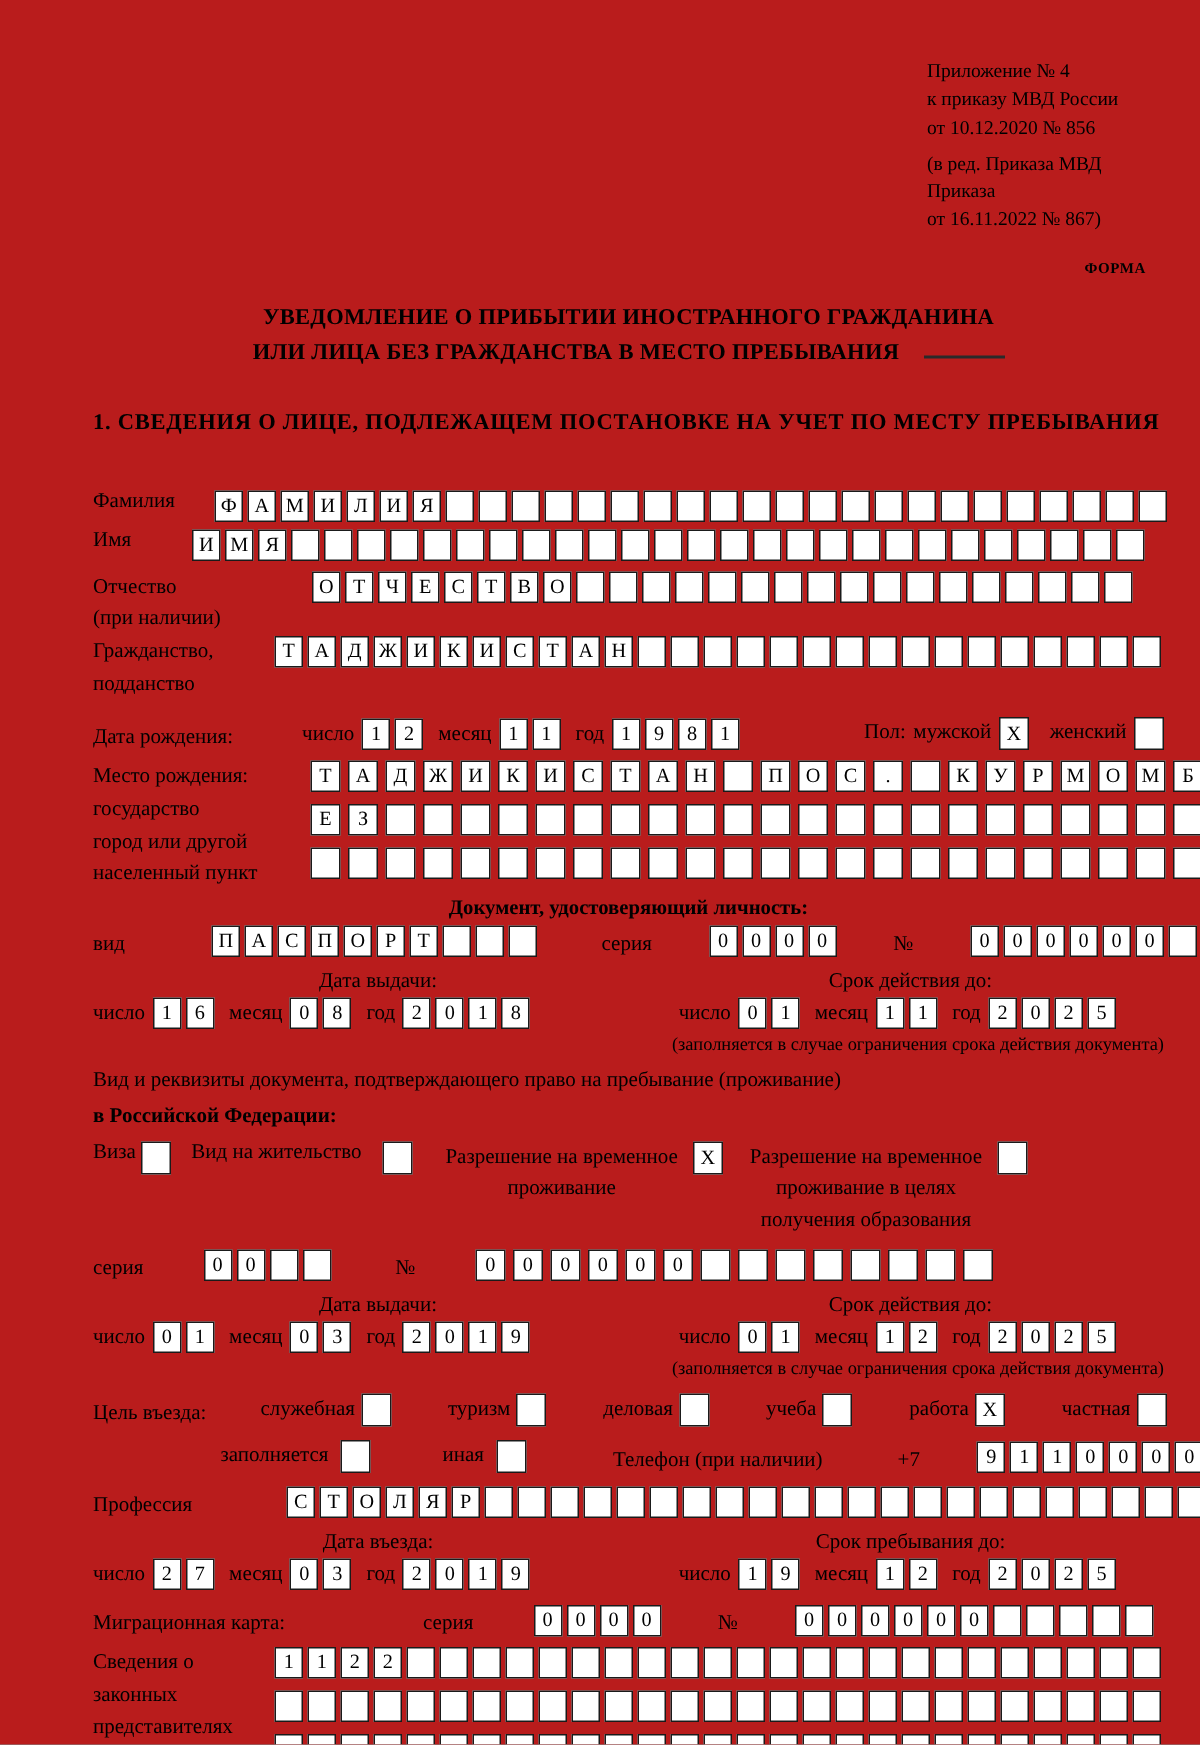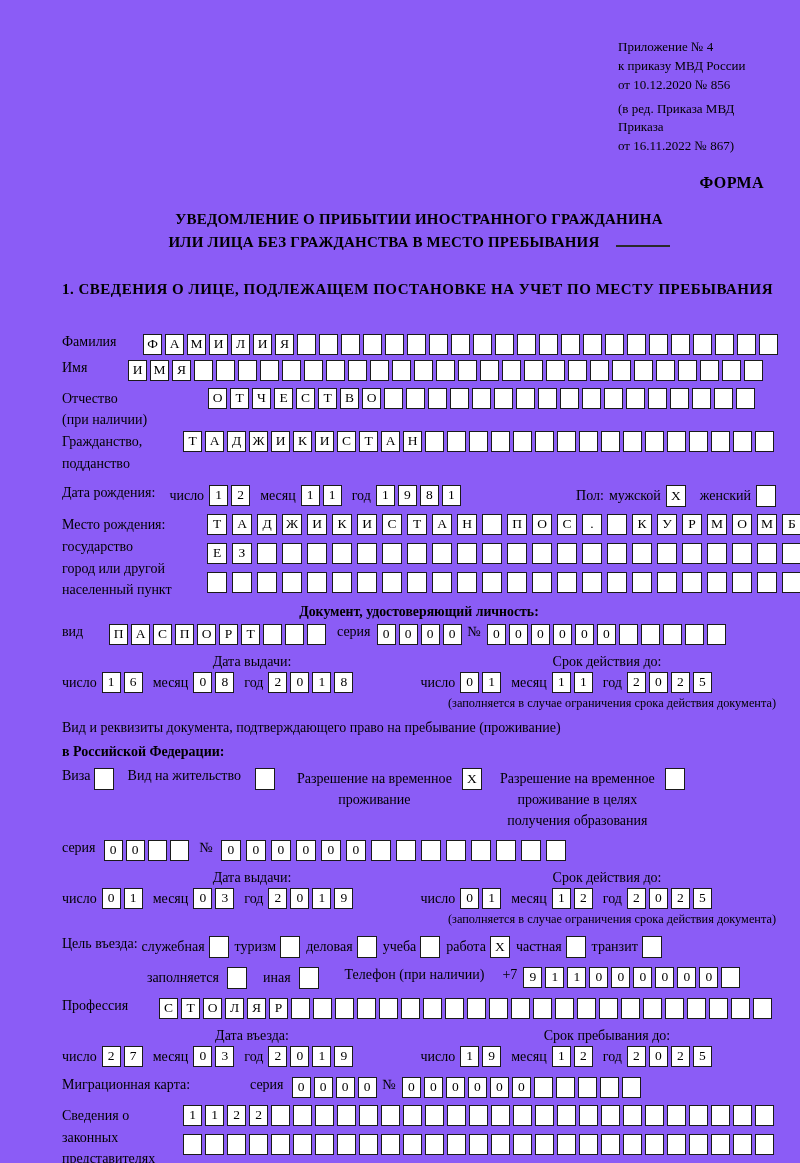--- a/index.html
+++ b/index.html
@@ -1,28 +1,28 @@
 <!DOCTYPE html>
 <html><head>
 <meta charset="utf-8">
 <style>
   html,body{margin:0;padding:0;background:#888;}
   .page{
-    width:800px;height:1163px;margin:0 auto;background:#8b5cf6;color:#000;
+    width:800px;height:1163px;margin:0 auto;background:#b91c1c;color:#000;
     font-family:"Liberation Serif","DejaVu Serif",serif;font-size:14px;
     box-sizing:border-box;padding:38px 24px 0 62px;overflow:hidden;position:relative;
   }
   .appendix{margin-left:556px;font-size:13px;line-height:1.45;}
   .appendix .amend{margin-top:5px;}
-  .forma{margin-top:18px;text-align:right;padding-right:12px;font-weight:bold;font-size:16px;letter-spacing:.4px;}
+  .forma{margin-top:18px;text-align:right;padding-right:12px;font-weight:bold;font-size:10px;letter-spacing:.4px;}
   .title{margin-top:16px;text-align:center;font-weight:bold;font-size:15px;line-height:1.55;letter-spacing:.2px;}
   .blankline{display:inline-block;width:54px;border-bottom:2px solid #2a2a2a;margin-left:16px;}
   .sec{margin-top:26px;font-weight:bold;font-size:15px;letter-spacing:.5px;}
   .frow{display:flex;align-items:flex-start;}
-  .vc{align-items:flex-start;}
+  .vc{align-items:flex-end;gap:32px;}
   .lbl{flex:none;}
   .lblcol{flex:none;line-height:1.55;}
   .cells{display:flex;flex:none;}
   .cell{
     flex:none;box-sizing:border-box;width:19px;height:21px;border:1.5px solid #1a1a1a;
     margin-right:3px;text-align:center;font-size:13.5px;line-height:18px;background:#fff;
   }
   .cells--wide .cell{width:20px;margin-right:5px;}
   .checkbox{
     display:inline-block;flex:none;box-sizing:border-box;width:20px;height:22px;

